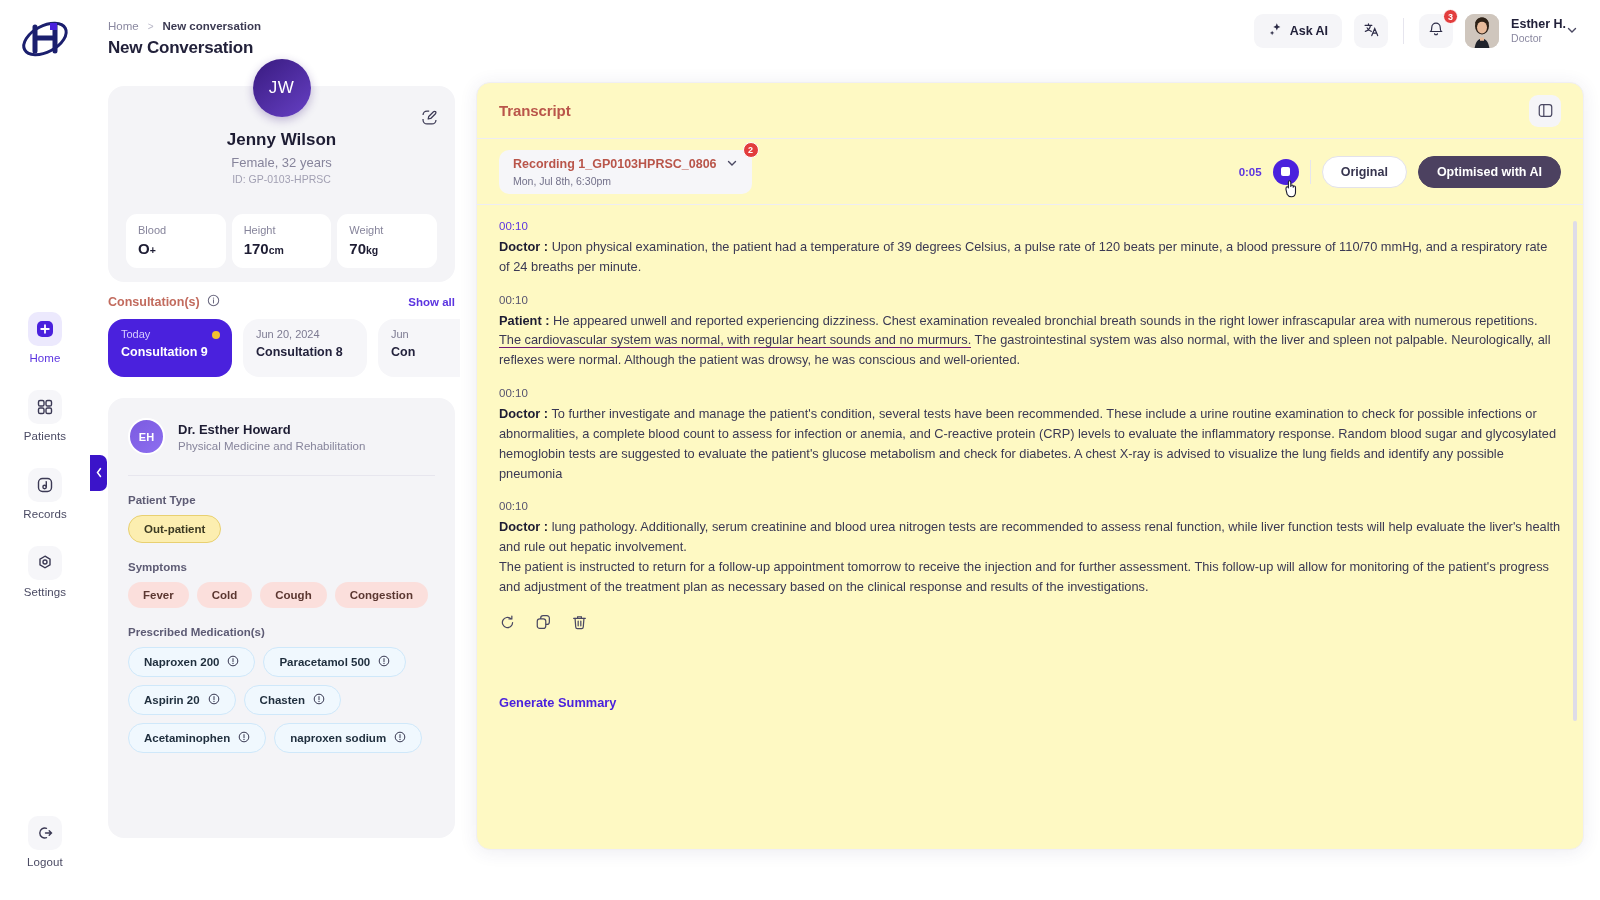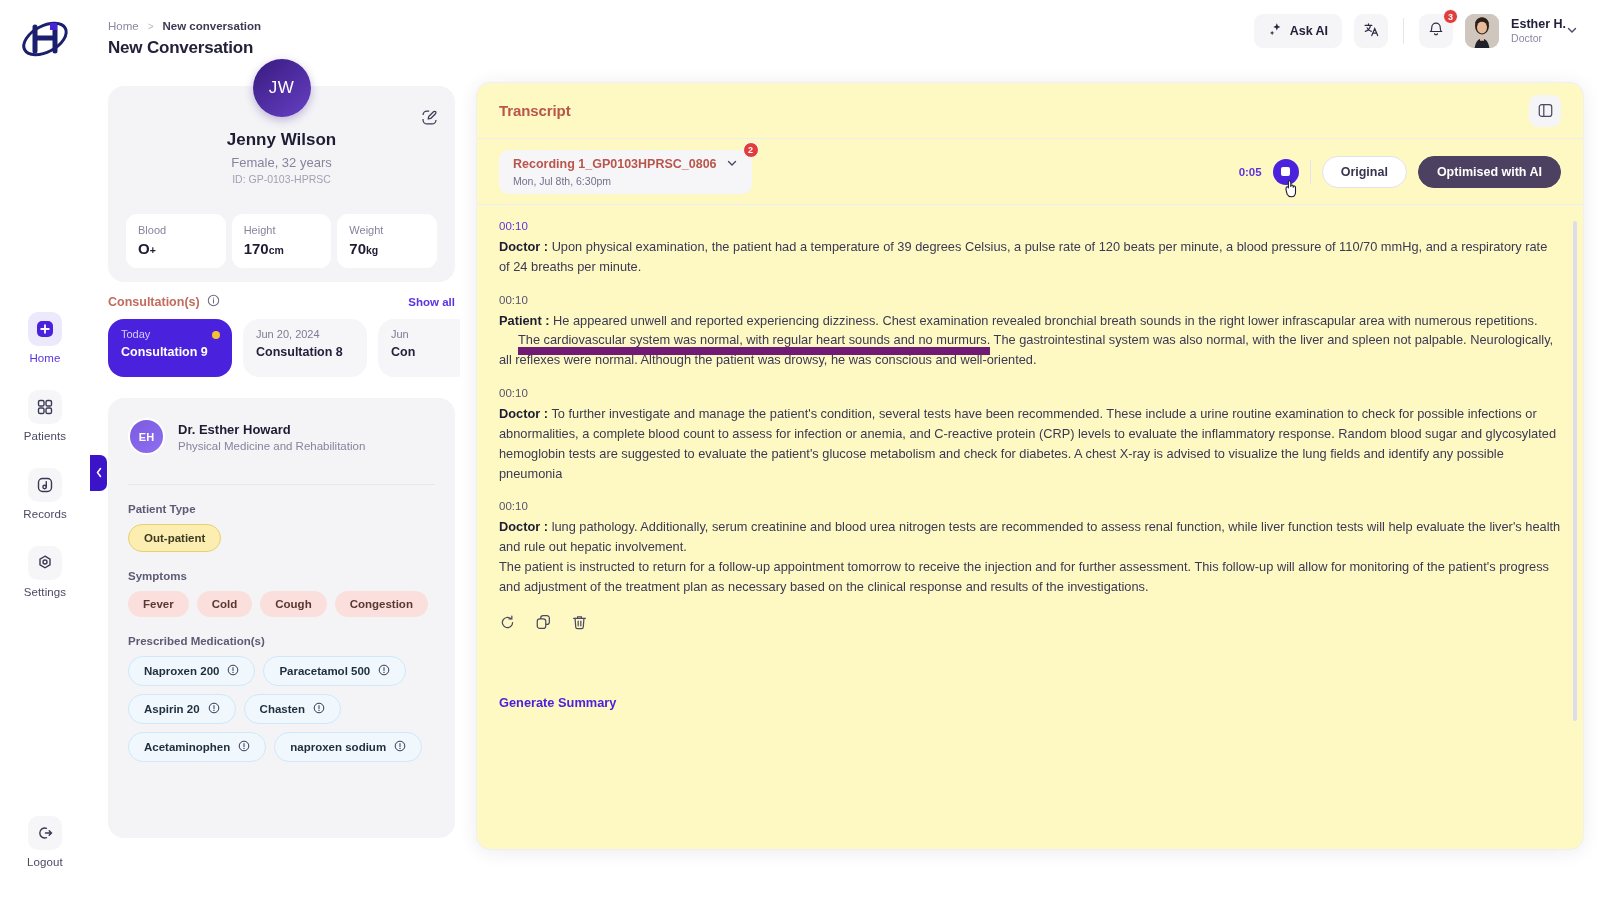--- a/index.html
+++ b/index.html
@@ -86,21 +86,21 @@
   .cons-row { position:absolute; left:108px; top:319px; width:352px; height:58px; display:flex; gap:11px; overflow:hidden;}
   .cons-card { width:124px; flex:none; border-radius:16px; padding:9px 13px; background:#f6f6f9; position:relative; cursor:pointer;}
   .cons-card.sel { background:#4a21dd; }
   .cons-date { font-size:11px; color:#7d7b92; }
   .cons-card.sel .cons-date { color:#d6ccff; }
   .cons-name { font-size:12.5px; font-weight:700; color:#23223c; margin-top:5px;}
   .cons-card.sel .cons-name { color:#fff; }
   .cons-dot { position:absolute; right:12px; top:12px; width:8px;height:8px;border-radius:50%;background:#f2c230;}
 
   .doc-card { position:absolute; left:108px; top:398px; width:347px; height:440px; background:#f4f4f7; border-radius:16px; padding:20px;}
-  .doc-row { display:flex; align-items:center; gap:13px; padding-bottom:29px; border-bottom:1px solid #e7e6ee;}
+  .doc-row { display:flex; align-items:center; gap:13px; padding-bottom:20px; border-bottom:1px solid #e7e6ee;}
   .doc-av { width:37px;height:37px;border-radius:50%;
     background:linear-gradient(140deg,#7b5ae0,#8d6ff0); color:#fff; font-size:11px; font-weight:700;
     display:flex;align-items:center;justify-content:center; border:2px solid #fff;}
   .doc-name { font-size:13px; font-weight:700; color:#1d1c33;}
   .doc-spec { font-size:11.5px; color:#86849b; margin-top:3px;}
   .sec-label { font-size:11.5px; color:#5d5b74; font-weight:600; margin-top:18px; margin-bottom:9px;}
   .chips { display:flex; flex-wrap:wrap; gap:8px; }
   .chip { border-radius:30px; font-size:11.5px; font-weight:600; padding:7px 15px; }
   .chip.yellow { background:#fceeb0; border:1px solid #e8d071; color:#3c3a22; }
   .chip.pink { background:#fbdfdc; color:#5b3731; }
@@ -136,21 +136,21 @@
   .seg-btn { border-radius:30px; font-size:12.5px; font-weight:700; padding:8px 18px; cursor:pointer;}
   .seg-btn.off { background:#fff; border:1px solid #e3e2ea; color:#37354f;}
   .seg-btn.on { background:#4c4160; color:#fff; border:1px solid #4c4160;}
 
   .tbody { position:absolute; top:123px; left:0; right:0; bottom:0; padding: 14px 22px 0 22px; overflow:hidden;}
   .blk { margin-bottom: 17px; }
   .ts { font-size:11.5px; color:#56536f; margin-bottom:5px; }
   .ts.first { color:#5b34e0; }
   .ln { font-size:12.8px; line-height:1.55; color:#3b3954; }
   .ln b { color:#1d1c33; font-weight:700; }
-  .ul-blue { border-bottom:8px solid #701a75;margin-left:19px; }
+  .ul-blue { border-bottom:1px solid #701a75; }
   .tool-row { display:flex; gap:19px; margin-top:12px; margin-bottom:60px;}
   .tool-ico { cursor:pointer; }
   .flink { font-size:12.8px; font-weight:700; color:#4a21dd; cursor:pointer; margin-bottom:16px;}
 
   .scrollbar { position:absolute; right:6px; top:138px; width:4px; height:500px; border-radius:3px; background:#dedce8; }
 </style>
 </head>
 <body>
 
 <div class="rail">

